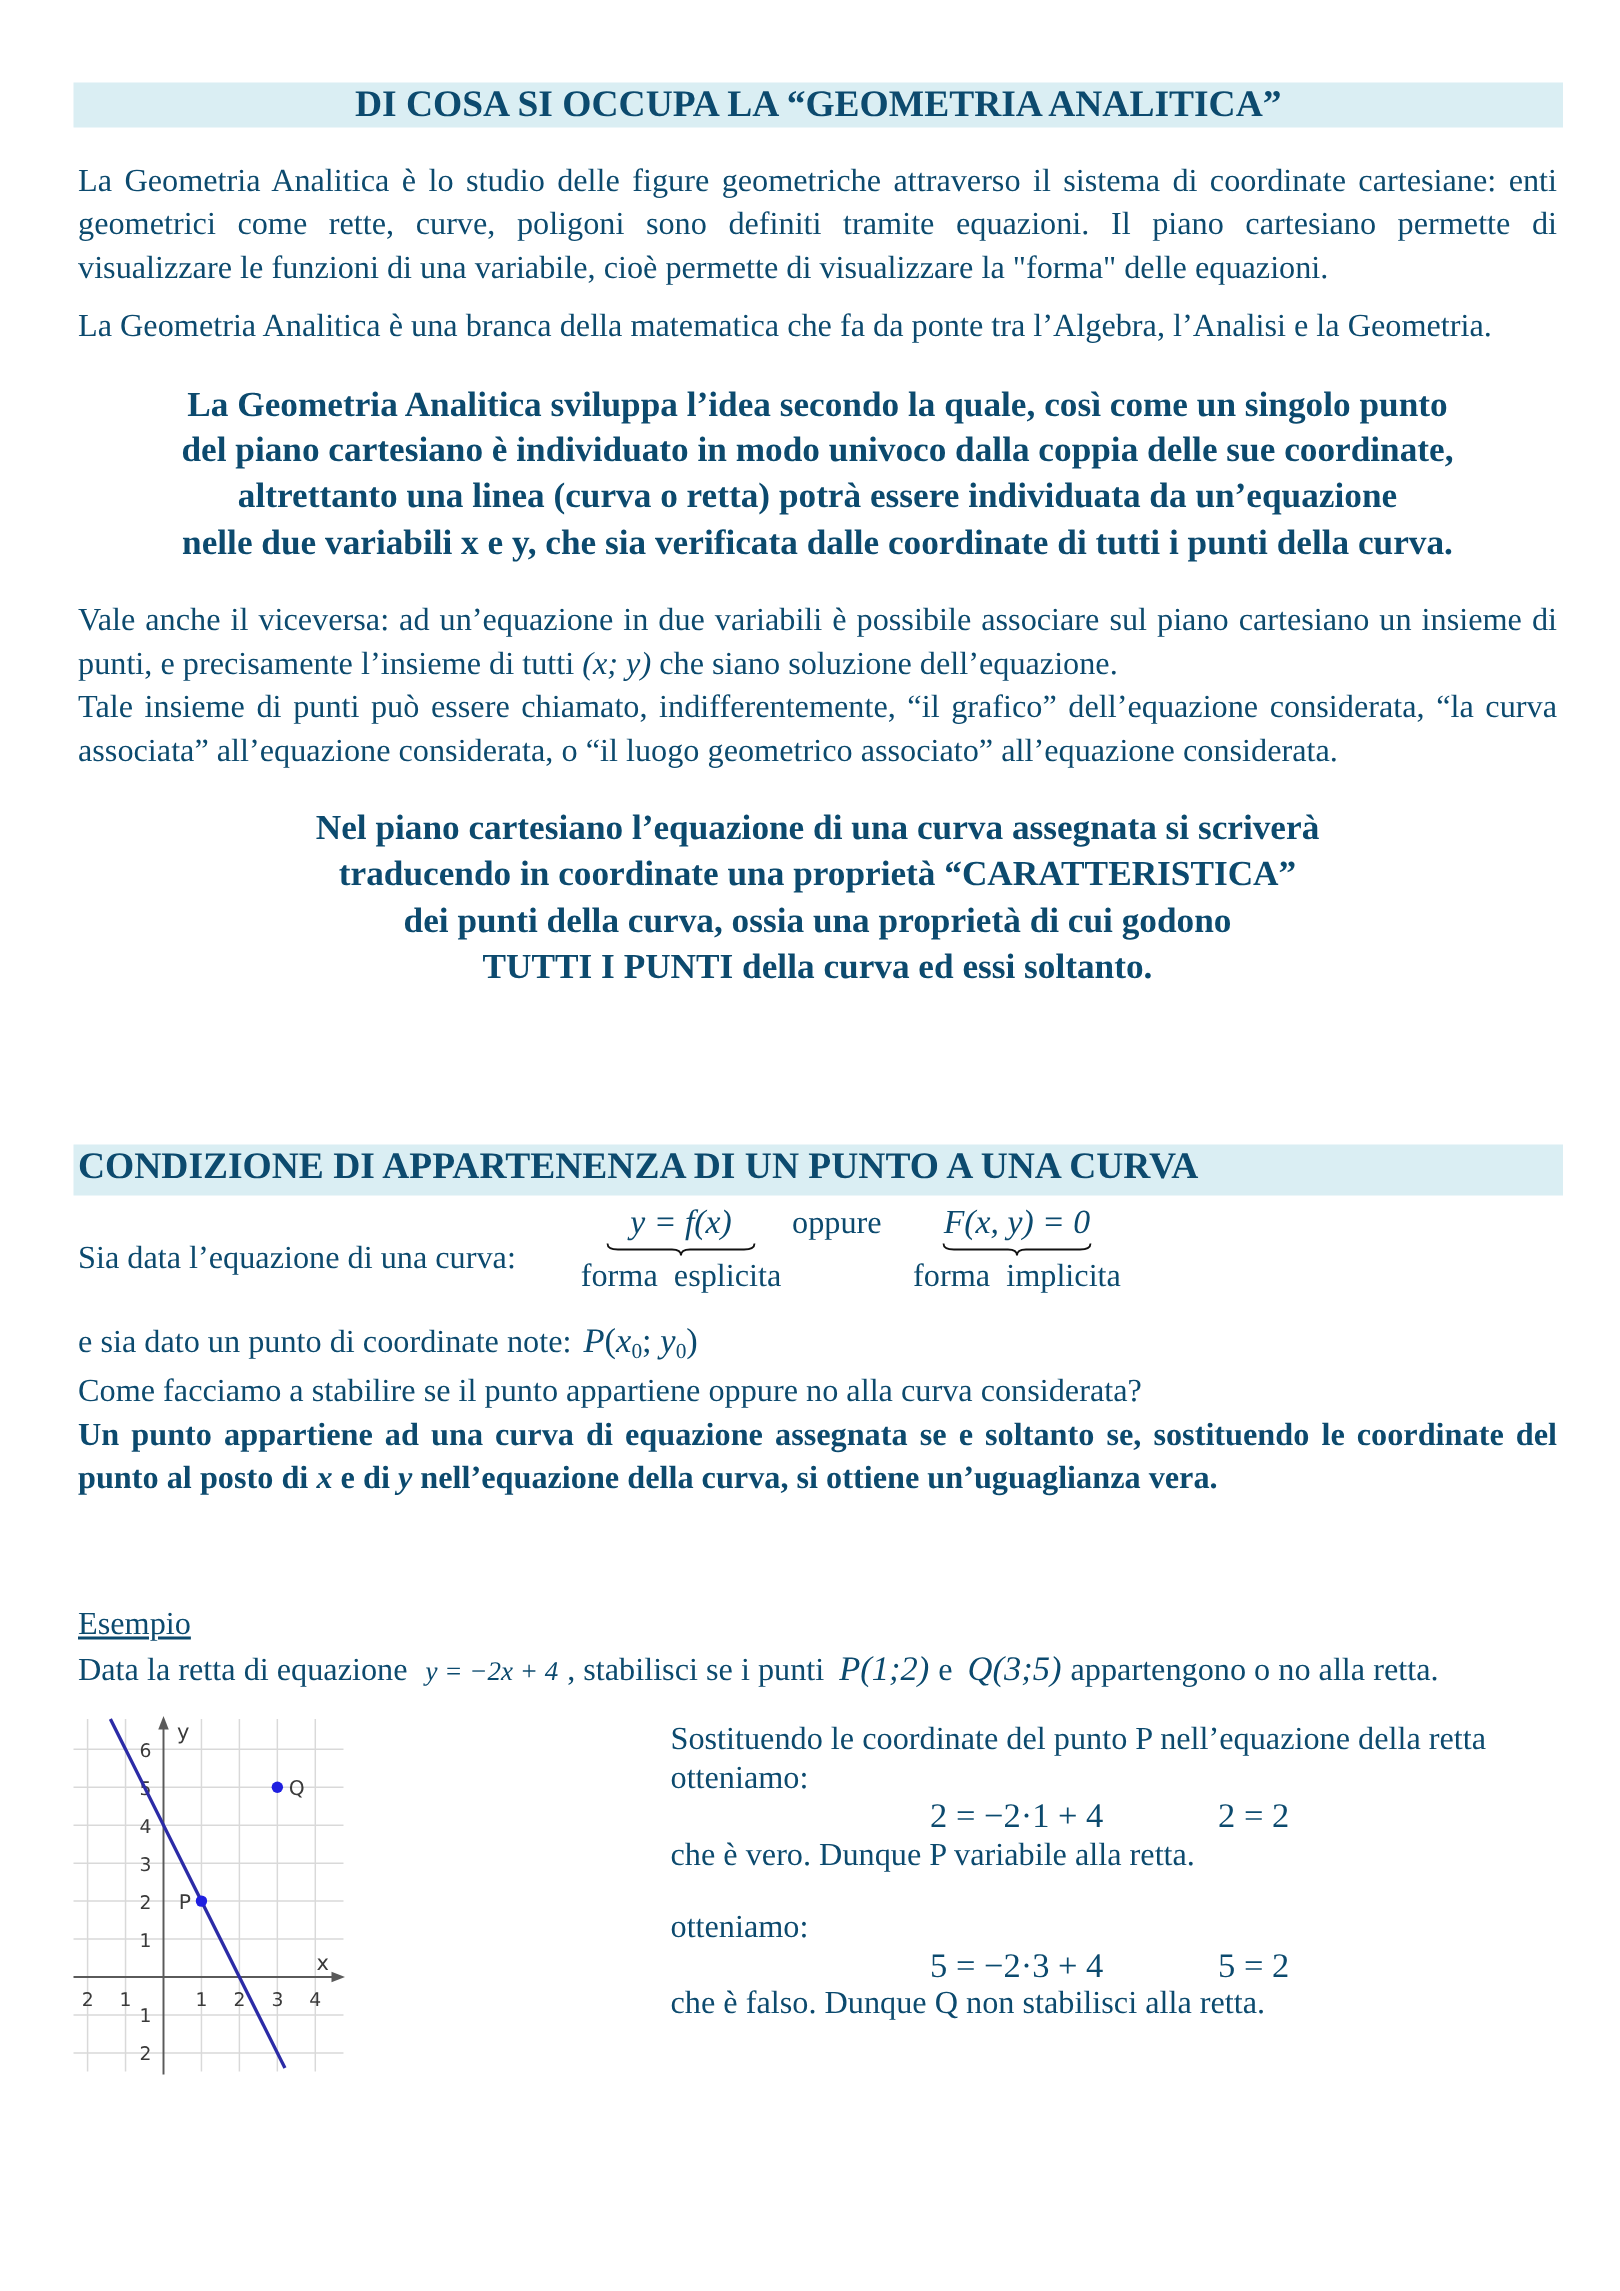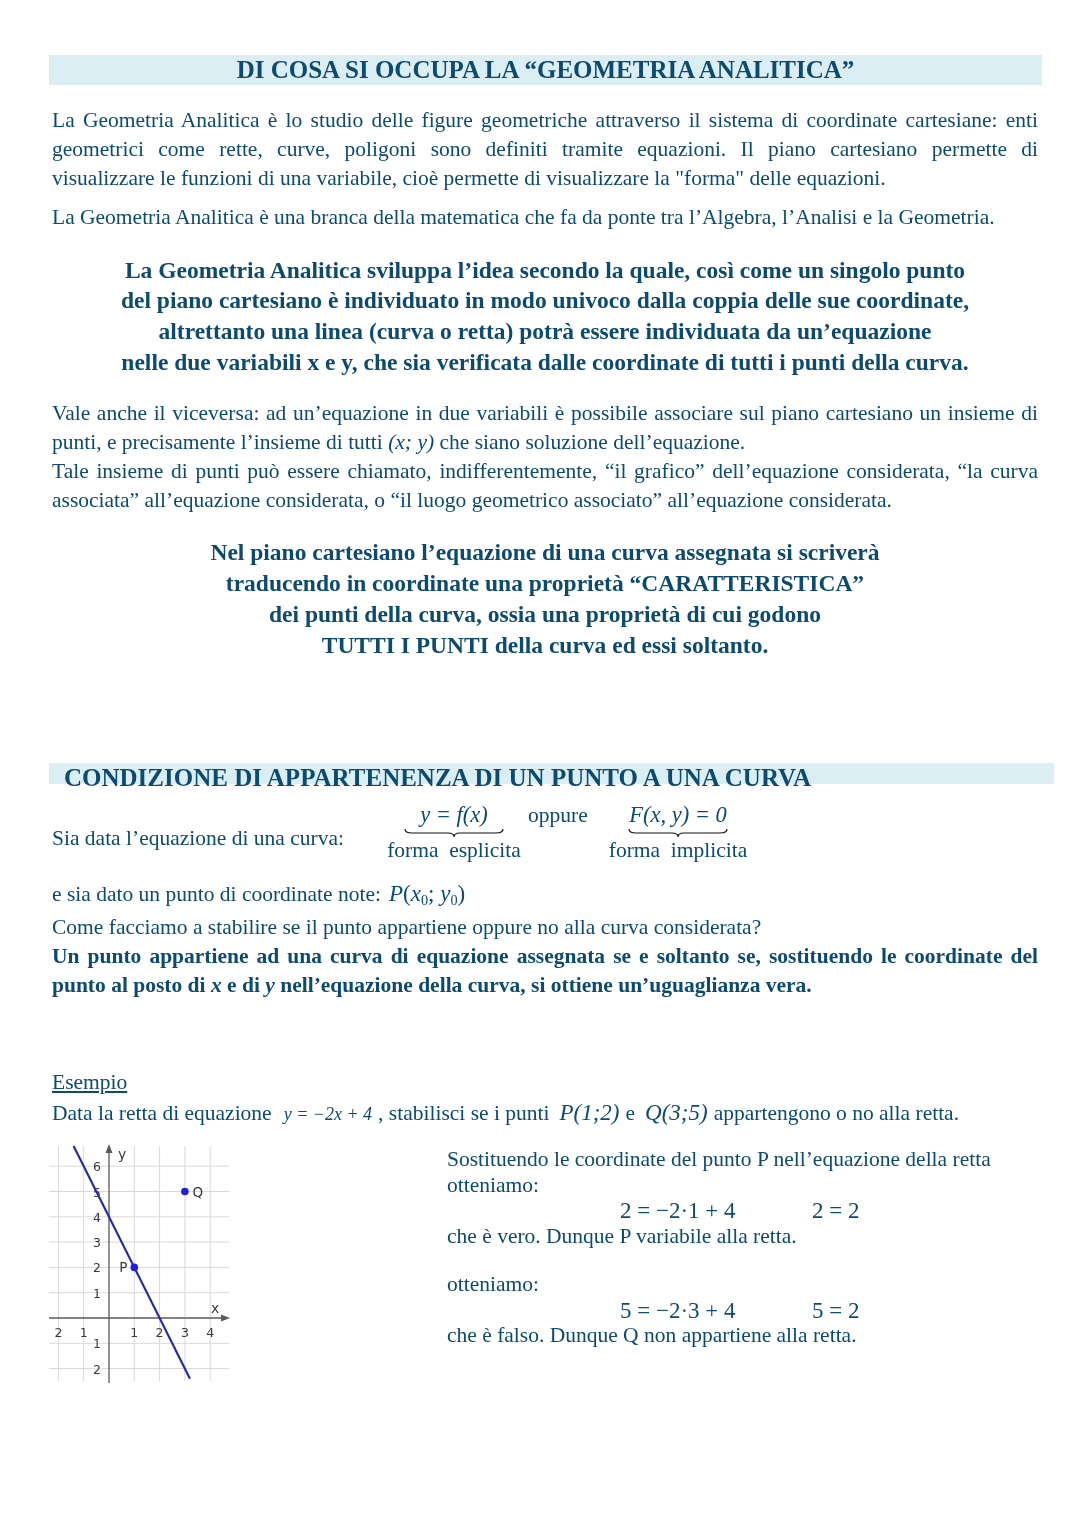--- a/index.html
+++ b/index.html
@@ -2,21 +2,21 @@
 <html><head>
 <meta charset="utf-8">
 <style>
   html, body { margin: 0; padding: 0; background: #ffffff; }
   .page {
     position: relative; width: 1080px; height: 1527px; background: #ffffff;
     font-family: "Liberation Serif", serif; color: #0c4a6e; overflow: hidden;
   }
   .band { position: absolute; left: 49px; width: 993px; background: #DAEEF3; }
   .band1 { top: 55px; height: 30px; }
-  .band2 { top: 763px; height: 21px; padding-left: 12px; }
+  .band2 { top: 763px; height: 34px; }
   .title1 { margin: 0; display: block; font-weight: bold; font-size: 25px; line-height: 30px; text-align: center; }
   .title2 { margin: 0; display: block; font-weight: bold; font-size: 25px; line-height: 29px; padding-left: 3px; }
   .para { position: absolute; left: 52px; width: 986px; font-size: 21.5px; line-height: 29px; }
   .jl { display: block; text-align: justify; text-align-last: justify; }
   .ll { display: block; text-align: left; white-space: nowrap; }
   .cbold { position: absolute; left: 52px; width: 986px; font-weight: bold; font-size: 23.5px; text-align: center; }
   .cbold span { display: block; white-space: nowrap; }
   .b { font-weight: bold; }
   .m { font-style: italic; }
   .mr { font-style: normal; }
@@ -182,16 +182,16 @@
     </div>
     <div>che è vero. Dunque P variabile alla retta.</div>
   </div>
 
   <div class="check" style="top:1272px">
     <div>otteniamo:</div>
     <div class="eqrow">
       <span style="left:173px">5 = −2·3 + 4</span>
       <span style="left:365px">5 = 2</span>
     </div>
-    <div>che è falso. Dunque Q non appartiene alla retta.</div>
+    <div>che è falso. Dunque Q non stabilisci alla retta.</div>
   </div>
 
 </div>
 
 </body></html>

